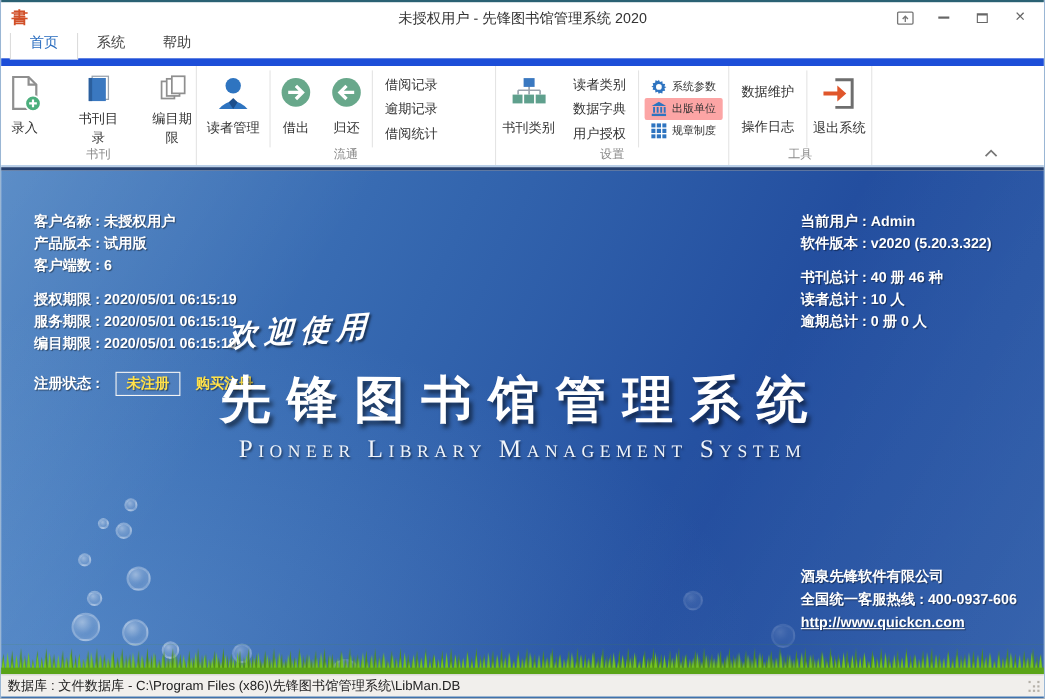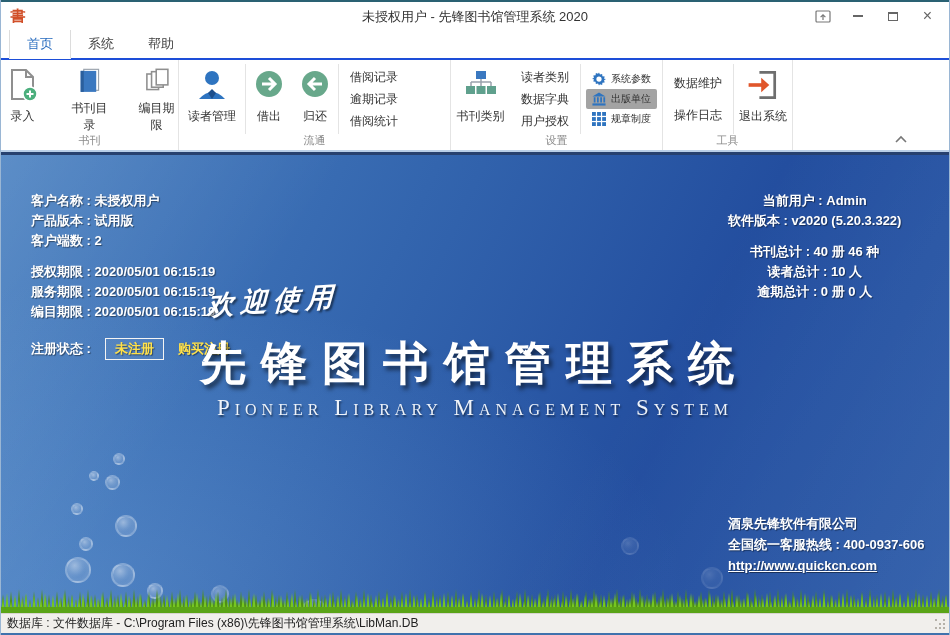--- a/index.html
+++ b/index.html
@@ -13,41 +13,41 @@
   
   .titlebar{ height:30px; border-top:2px solid #2a6173; background:#fff; position:relative; display:flex; align-items:center; }
   .logo{ width:34px; text-align:center; font-family:"Liberation Serif","DejaVu Serif",serif; font-weight:bold; font-size:15px; color:#d14f28; }
   .wtitle{ position:absolute; left:50%; transform:translateX(-50%); top:6px; font-size:13px; color:#333; white-space:nowrap; }
   .wctrls{ position:absolute; right:4px; top:0; height:28px; display:flex; }
   .wbtn{ width:35px; height:28px; display:flex; align-items:center; justify-content:center; color:#666; cursor:pointer; }
   .min-glyph{ display:block; width:10px; height:2px; background:#666; }
   .max-glyph{ display:block; width:10px; height:9px; border:1px solid #666; border-top:2px solid #666; }
   .close-glyph{ font-size:16px; line-height:16px; color:#666; }
   
-  .tabs{ height:30px; background:#fff; display:flex; align-items:flex-end; padding-left:8px; border-bottom:2px solid #1d4ed8; }
+  .tabs{ height:30px; background:#fff; display:flex; align-items:flex-end; padding-left:8px; border-bottom:7px solid #1d4ed8; }
   .tab{ padding:0 17px; line-height:28px; font-size:13px; color:#444; cursor:pointer; }
   .tab.active{ color:#2a6dbf; background:#fff; border:1px solid #dcdcdc; border-bottom:1px solid #fff; margin-bottom:-1px; }
   
   .ribbon{ height:92px; background:#fff; border-bottom:2px solid #b9cfe8; display:flex; position:relative; }
   .rgroup{ position:relative; border-right:1px solid #e4e4e4; height:100%; display:flex; align-items:flex-start; padding-top:4px; }
   .rgroup-label{ position:absolute; bottom:2px; left:0; right:0; text-align:center; font-size:11px; color:#8a8a8a; }
   .g-books{ width:178px;gap:24px; }
   .g-circ{ width:272px; }
   .g-set{ width:212px; }
   .g-tools{ width:130px; }
   .g-fill{ flex:1; border-right:none; }
   .bigbtn{ width:56px; height:70px; display:flex; flex-direction:column; align-items:center; padding-top:3px; font-size:12px; color:#333; cursor:pointer; text-align:center; }
   .bigbtn svg{ margin-bottom:5px; }
   .sub{ height:70px; display:flex; align-items:flex-start; }
   .sub.div{ border-right:1px solid #e4e4e4; }
   .textcol{ display:flex; flex-direction:column; justify-content:center; height:70px; padding:0 9px; font-size:12px; color:#333; }
   .textcol .titem{ line-height:16px; padding:3px 2px; cursor:pointer; white-space:nowrap; }
   .iconcol{ display:flex; flex-direction:column; justify-content:center; height:70px; padding:0 5px; font-size:10px; color:#333; }
   .iconcol .iitem{ display:flex; align-items:center; gap:5px; padding:3px 6px; border-radius:2px; cursor:pointer; white-space:nowrap; }
-  .iconcol .iitem.hl{ background:#a3a3a3; }
+  .iconcol .iitem.hl{ background:#fca5a5; }
   .tools-col .titem{ padding:8px 2px; }
   .collapse-btn{ position:absolute; right:38px; bottom:4px; width:20px; height:14px; display:flex; align-items:center; justify-content:center; cursor:pointer; }
   
   .content{
     position:relative; height:461px; overflow:hidden;
     border-top:3px solid #27416f;
     background:
       radial-gradient(ellipse at 6% 96%, rgba(130,180,230,.30), rgba(130,180,230,0) 50%),
       linear-gradient(115deg, #4a81c1 0%, #3365ae 38%, #234e9f 68%, #2d5ca9 100%);
     color:#fff;
@@ -55,21 +55,21 @@
   .content:before{ content:""; position:absolute; inset:0;
     background:linear-gradient(123deg, rgba(255,255,255,.10) 0%, rgba(255,255,255,0) 28%, rgba(255,255,255,0) 62%, rgba(255,255,255,.05) 100%); }
   .info{ position:absolute; font-size:13px; font-weight:bold; text-shadow:1px 1px 1px rgba(0,0,0,.45); }
   .left-info{ left:30px; top:36px; }
   .left-info .line{ line-height:20px; white-space:nowrap; }
   .gap{ height:11px; }
   .reg-row{ display:flex; align-items:center; gap:14px; margin-top:5px; }
   .reg-badge{ color:#ffe14a; border:1px solid #f4f4f4; padding:1px 9px; background:rgba(255,255,255,.06); }
   .reg-link{ color:#ffe14a; cursor:pointer; }
   .right-info{ left:727px; top:36px; }
-  .right-info .line{ line-height:20px; white-space:nowrap;text-align:center; }
+  .right-info .line{ line-height:20px; white-space:nowrap; }
   .welcome{ position:absolute; left:206px; top:128px; font-size:27px; font-weight:bold; font-style:italic;
     letter-spacing:6px; transform:rotate(-4deg) skewX(-6deg); text-shadow:2px 2px 2px rgba(0,0,0,.5); white-space:nowrap; }
   .title-cn{ position:absolute; left:0; right:16px; top:178px; text-align:center; font-size:46px; font-weight:bold;
     letter-spacing:15px; text-indent:15px; text-shadow:3px 4px 4px rgba(0,0,0,.55); white-space:nowrap; }
   .title-en{ position:absolute; left:0; right:0; top:240px; text-align:center; font-family:"Liberation Serif","DejaVu Serif",serif;
     font-variant:small-caps; font-size:23px; letter-spacing:5px; color:#eef3fa; text-shadow:1px 2px 2px rgba(0,0,0,.5); white-space:nowrap; }
   .company{ position:absolute; left:727px; top:358px; font-size:13px; font-weight:bold; text-shadow:1px 1px 1px rgba(0,0,0,.45); }
   .company .line{ line-height:21px; white-space:nowrap; }
   .company .site{ text-decoration:underline; cursor:pointer; }
   .bubble{ position:absolute; border-radius:50%; border:2px solid rgba(255,255,255,.30);
@@ -262,21 +262,21 @@
         <path d="M2 7 L7 2 L12 7" fill="none" stroke="#777" stroke-width="1.6"></path>
       </svg>
     </span>
   </div>
 
   <div class="content">
 
     <div class="info left-info">
       <div class="line">客户名称 : 未授权用户</div>
       <div class="line">产品版本 : 试用版</div>
-      <div class="line">客户端数 : 2</div>
+      <div class="line">客户端数 : 6</div>
       <div class="gap"></div>
       <div class="line">授权期限 : 2020/05/01 06:15:19</div>
       <div class="line">服务期限 : 2020/05/01 06:15:19</div>
       <div class="line">编目期限 : 2020/05/01 06:15:19</div>
       <div class="gap"></div>
       <div class="reg-row">
         <span>注册状态 :</span>
         <span class="reg-badge">未注册</span>
         <span class="reg-link">购买注册</span>
       </div>

